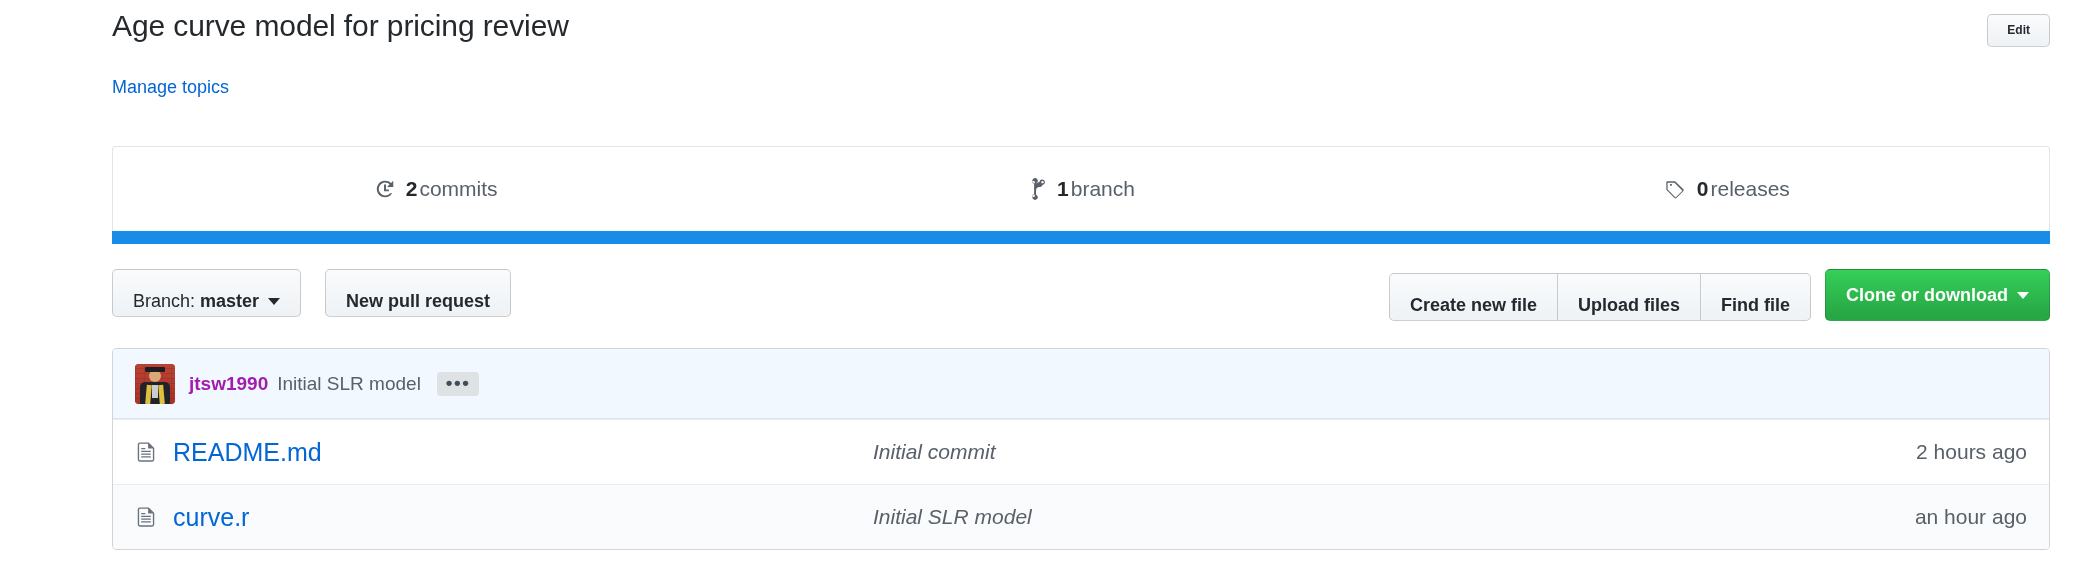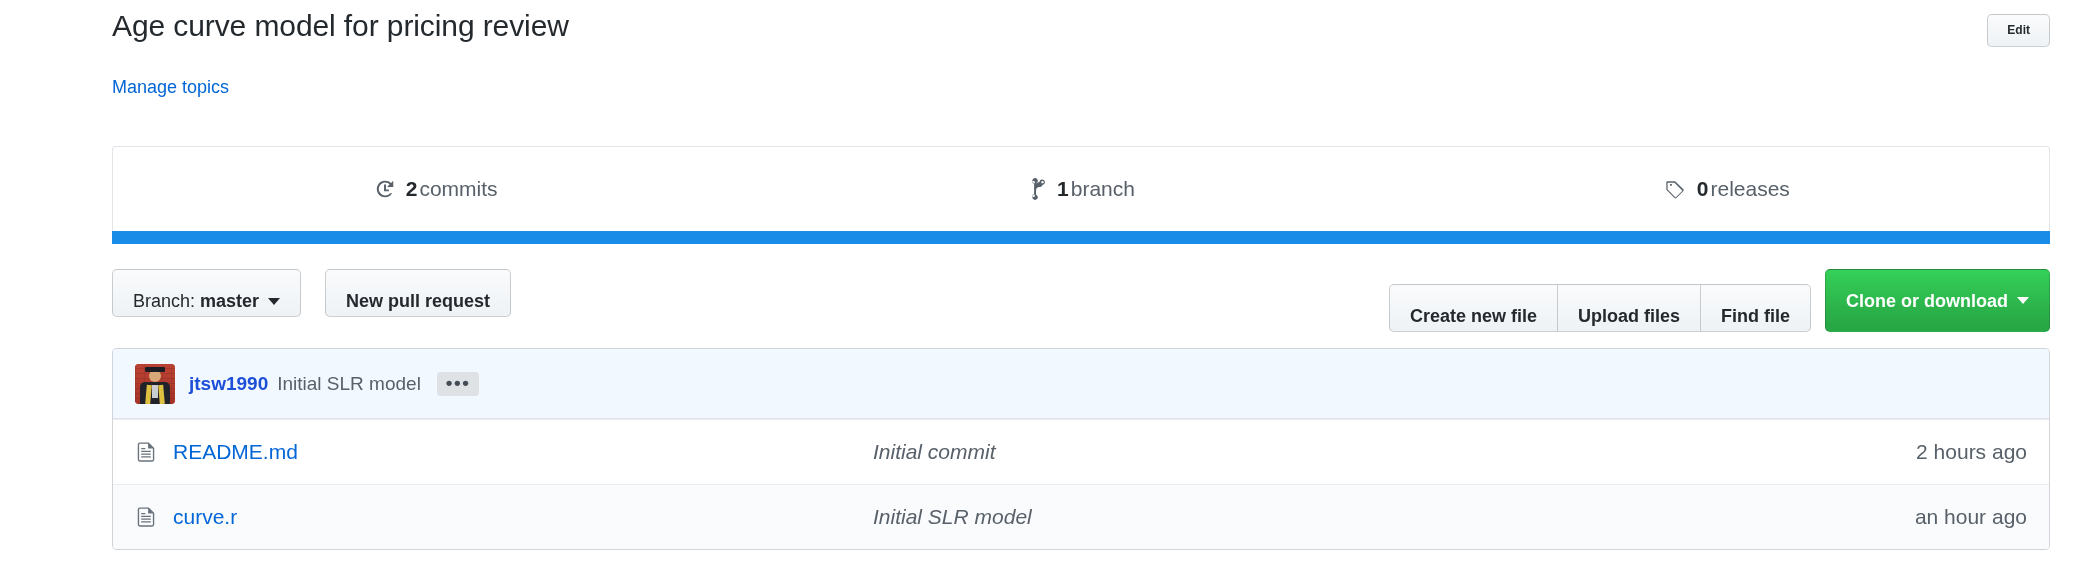--- a/index.html
+++ b/index.html
@@ -184,21 +184,21 @@
   .clone-btn {
     font-family: "Liberation Sans", sans-serif;
     font-size: 18px;
     font-weight: bold;
     color: #ffffff;
     background-image: linear-gradient(-180deg, #34d058 0%, #28a745 90%);
     background-color: #28a745;
     border: 1px solid rgba(27,31,35,0.2);
     border-radius: 5px;
     padding: 0 20px;
-    height: 63px;
+    height: 52px;
     line-height: 46px;
     cursor: pointer;
     box-sizing: border-box;
     white-space: nowrap;
   }
 
   
   .file-table {
     position: absolute;
     left: 76px;
@@ -282,21 +282,21 @@
     bottom: 6px;
     width: 6px;
     height: 13px;
     margin-left: -3px;
     background: #c9ccd1;
   }
 
   .commit-author {
     font-size: 19px;
     font-weight: bold;
-    color: #1d4ed8;
+    color: #a21caf;
     cursor: pointer;
     text-decoration: none;
     margin-right: 9px;
   }
   .commit-msg {
     font-size: 19px;
     color: #586069;
     cursor: pointer;
     text-decoration: none;
   }
@@ -343,21 +343,21 @@
   .file-row:first-of-type { border-top: none; }
   .file-row.alt { background: #fafbfc; }
   .file-icon {
     flex: 0 0 24px;
     margin-right: 14px;
     display: flex;
     align-items: center;
     color: #6a737d;
   }
   .file-name {
-    font-size: 21px;
+    font-size: 25px;
     color: #0366d6;
     text-decoration: none;
     cursor: pointer;
     flex: 0 0 700px;
   }
   .file-msg {
     font-size: 21px;
     color: #586069;
     text-decoration: none;
     cursor: pointer;

